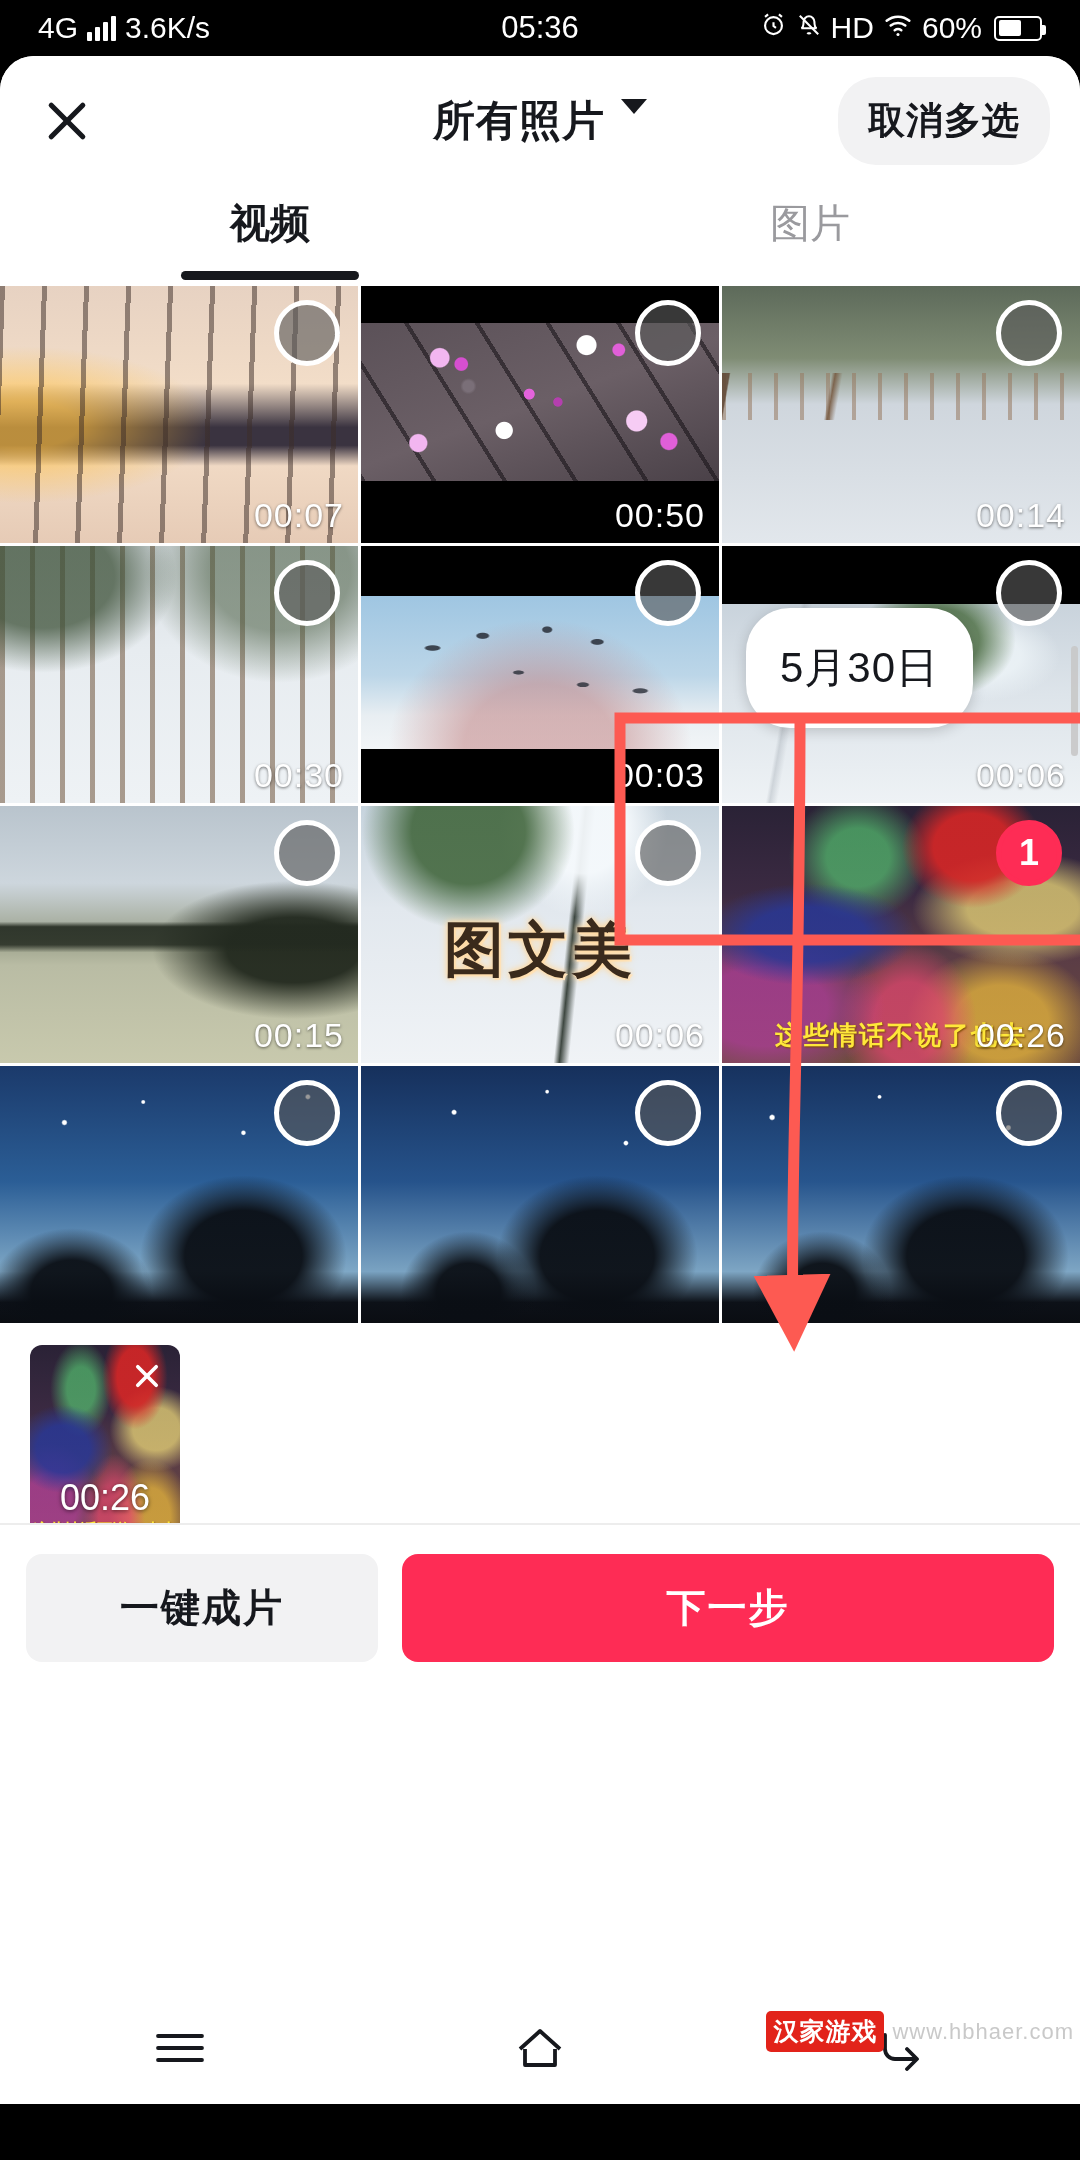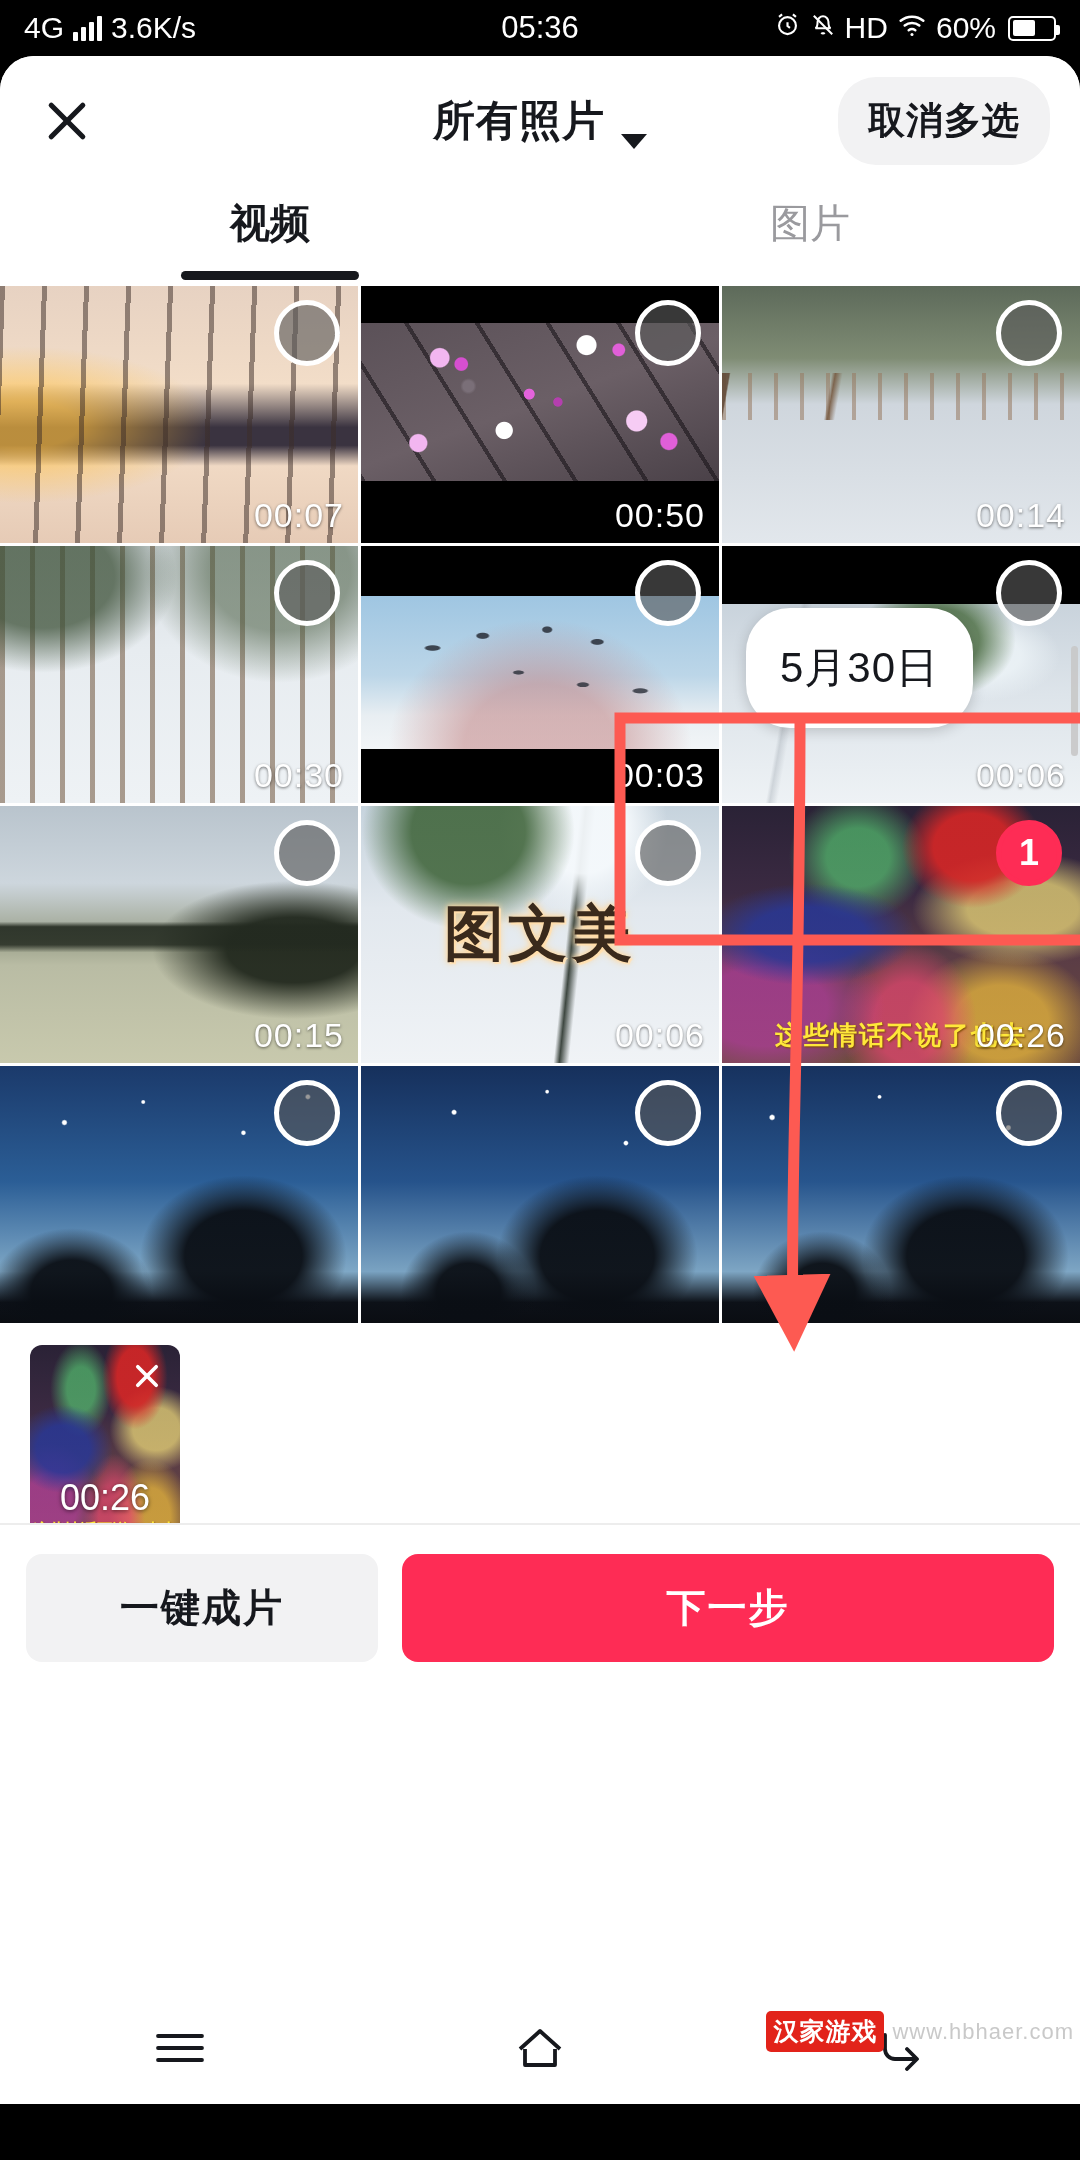--- a/index.html
+++ b/index.html
@@ -9,21 +9,21 @@
     font-family: "Liberation Sans", "DejaVu Sans", sans-serif;
     overflow: hidden;
   }
   #screen { position: relative; width: 1080px; height: 2160px; background: #000; }
 
   
   #statusbar {
     position: absolute; left: 0; top: 0; width: 1080px; height: 56px;
     background: #000; color: #fff;
     display: flex; align-items: center; justify-content: space-between;
-    padding: 0 24px; font-size: 30px; letter-spacing: 0px;
+    padding: 0 38px; font-size: 30px; letter-spacing: 0px;
   }
   .sb-left, .sb-right { display: flex; align-items: center; gap: 9px; }
   .sb-center { position: absolute; left: 0; right: 0; text-align: center; font-size: 31px; font-weight: 400;}
   .bars { display: inline-flex; align-items: flex-end; gap: 3px; height: 26px; }
   .bars i { display: block; width: 5px; background: #fff; border-radius: 1px; }
   .bars i:nth-child(1) { height: 9px; }
   .bars i:nth-child(2) { height: 14px; }
   .bars i:nth-child(3) { height: 19px; }
   .bars i:nth-child(4) { height: 25px; }
   .battery {
@@ -45,21 +45,21 @@
   }
 
   
   #header {
     position: relative; height: 130px; display: flex; align-items: center;
     padding: 0 30px; background: #fff;
   }
   #close-btn { width: 74px; height: 74px; display:flex; align-items:center; justify-content:center; }
   #close-btn svg { display:block; }
   #title-wrap {
-    position: absolute; left: 0; right: 0; display: flex; align-items: flex-end;
+    position: absolute; left: 0; right: 0; display: flex; align-items: flex-start;
     justify-content: center; gap: 16px; pointer-events: none;
   }
   #album-title { font-size: 42px; font-weight: 700; color: #16181d; letter-spacing: 1px; }
   #chev { width: 0; height: 0; border-left: 13px solid transparent; border-right: 13px solid transparent;
           border-top: 15px solid #16181d; margin-top: 6px; }
   #multi-btn {
     margin-left: auto; background: #f2f2f3; color: #16181d; border: none;
     border-radius: 38px; padding: 19px 30px; font-size: 37px; font-weight: 700;
     font-family: inherit; letter-spacing: 1px;
   }
@@ -337,21 +337,21 @@
         <div class="check"></div>
         <div class="dur">00:15</div>
       </div>
 
       <div class="cell">
         <div class="thumb" style="background:linear-gradient(180deg,#c6d3dd 0%,#e2e8ee 40%,#f0f3f6 100%);"></div>
         <div class="thumb" style="background:
              radial-gradient(ellipse at 30% 10%, rgba(58,96,52,.85) 0 16%, rgba(0,0,0,0) 30%),
              radial-gradient(ellipse at 62% 8%, rgba(245,249,252,.95) 0 14%, rgba(0,0,0,0) 27%),
              linear-gradient(96deg, rgba(0,0,0,0) 57%, rgba(38,48,40,.88) 58.5%, rgba(0,0,0,0) 61%);"></div>
-        <div class="overlay-text" style="top:88px;">图文美</div>
+        <div class="overlay-text" style="top:104px;">图文美</div>
         <div class="check"></div>
         <div class="dur">00:06</div>
       </div>
 
       <div class="cell">
         <div class="thumb" style="background:linear-gradient(180deg,#2a2236 0%,#3b2a42 34%,#5a3c46 58%,#6d4c3e 100%);"></div>
         <div class="thumb" style="background:
              radial-gradient(ellipse at 70% 16%, rgba(214,38,38,.9) 0 11%, rgba(0,0,0,0) 20%),
              radial-gradient(ellipse at 84% 40%, rgba(236,216,120,.75) 0 13%, rgba(0,0,0,0) 26%),
              radial-gradient(ellipse at 24% 50%, rgba(40,55,150,.85) 0 15%, rgba(0,0,0,0) 28%),

